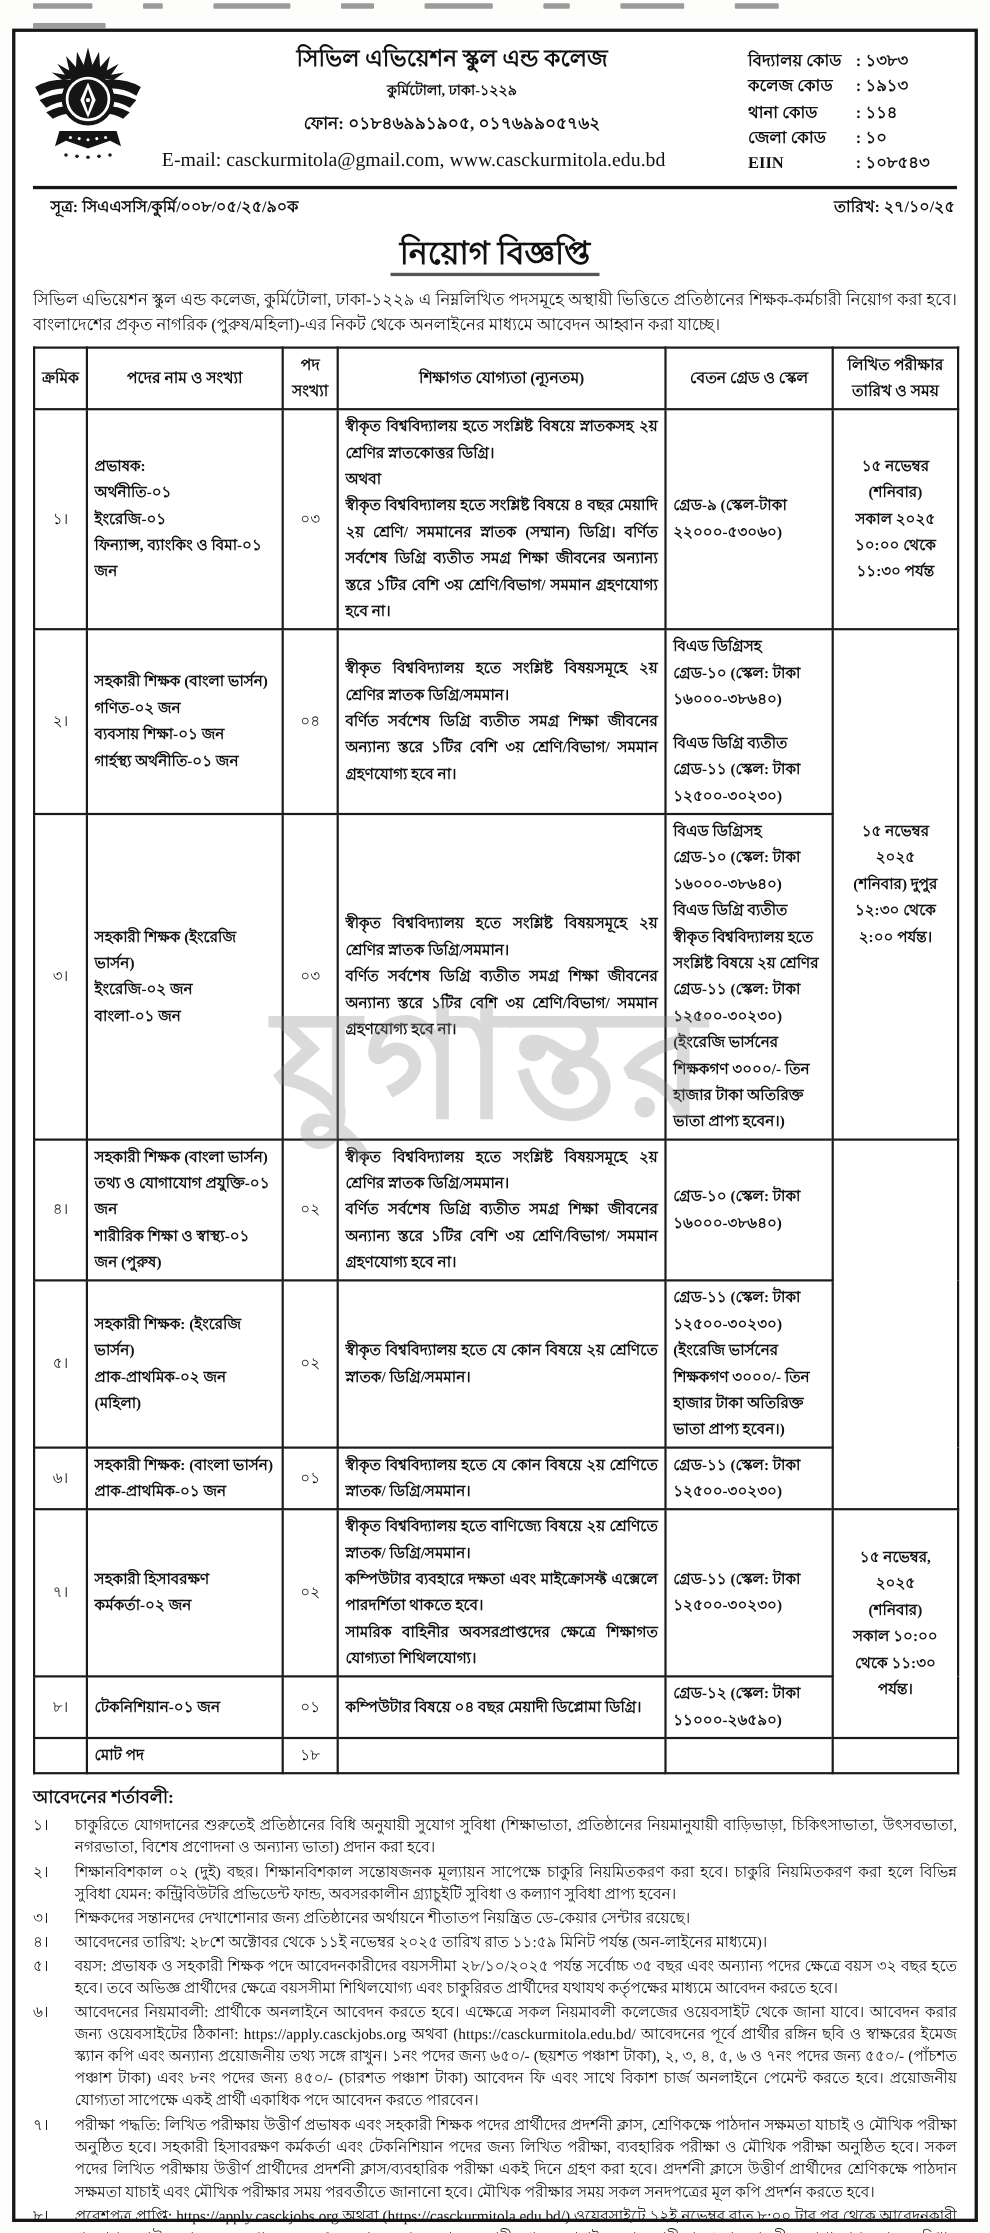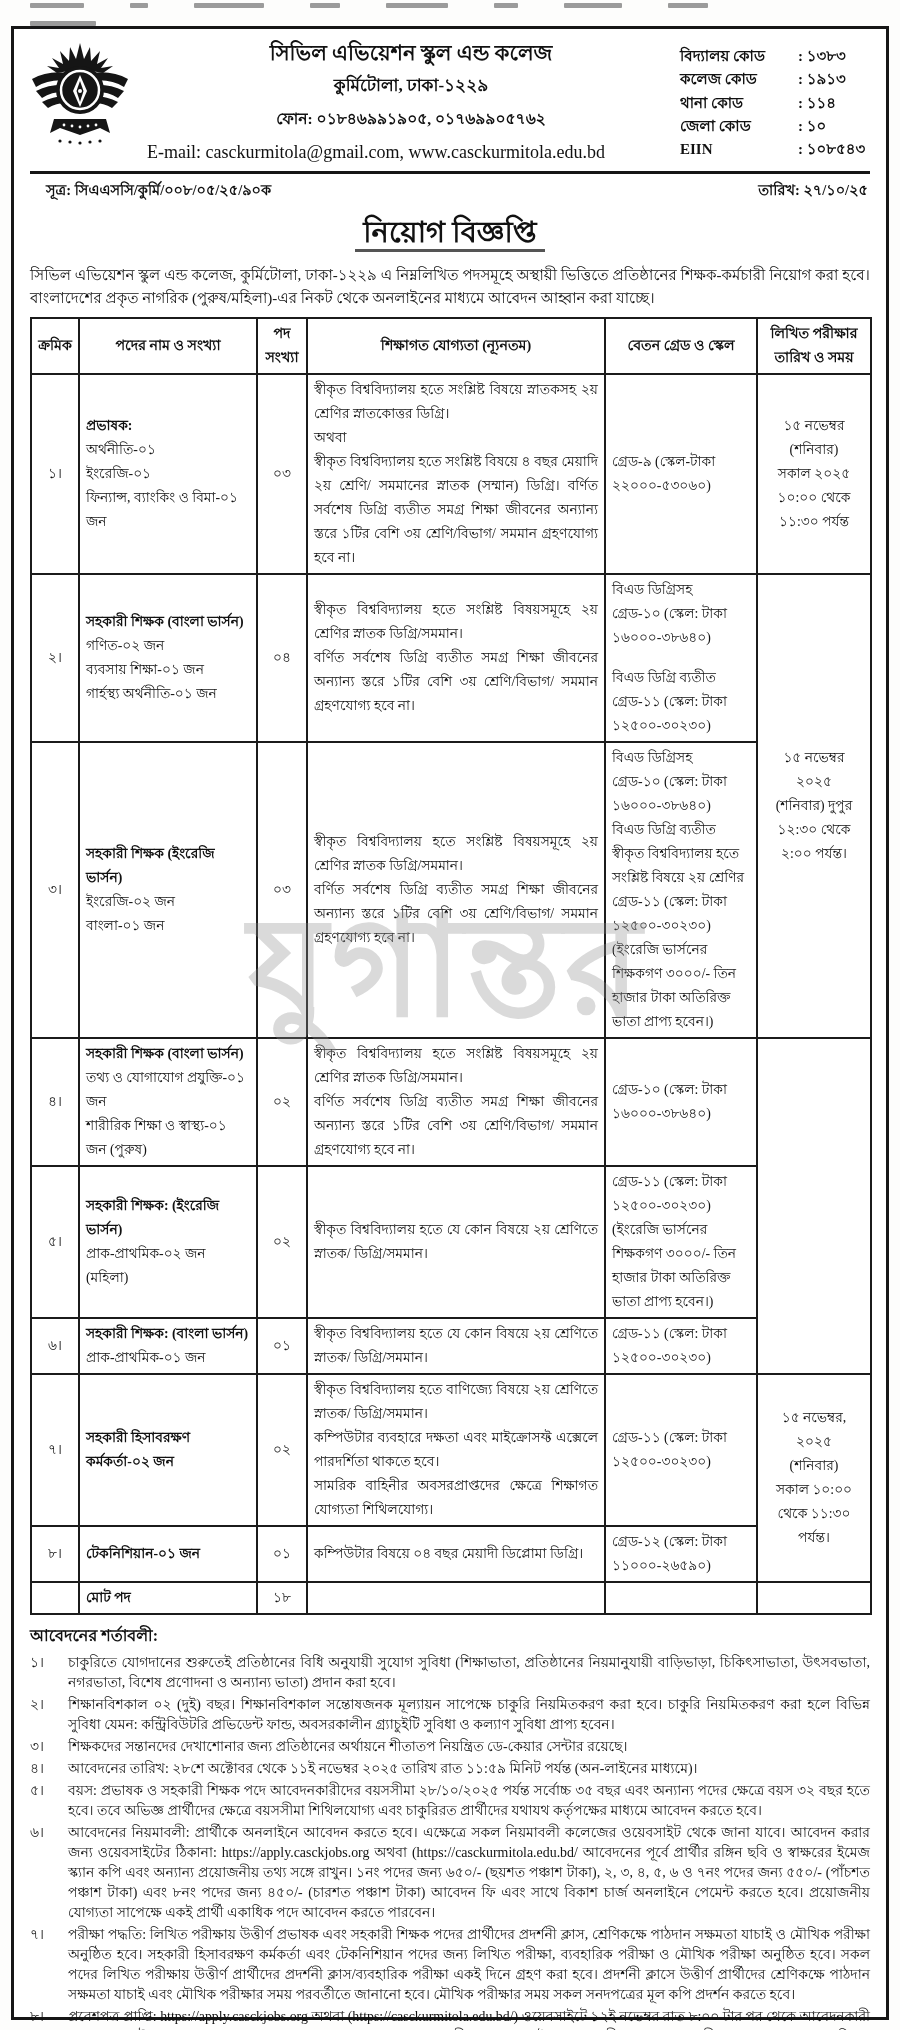--- a/index.html
+++ b/index.html
@@ -12,37 +12,37 @@
   .doc{
     position:absolute;top:26px;left:11px;right:11px;bottom:10px;
     border:3px solid #161616;background:#fff;box-sizing:border-box;
     padding:6px 16px 10px 16px;
   }
   
   .hdr{display:flex;border-bottom:3px solid #161616;padding:4px 0 8px 0;}
   .logo{width:112px;flex:none;padding-top:4px;}
   .hdr-center{flex:1;text-align:center;}
   .school-name{font-size:21px;font-weight:bold;line-height:1.15;padding-top:2px;}
-  .addr{font-size:17px;font-weight:bold;margin-top:7px;}
+  .addr{font-size:13px;font-weight:bold;margin-top:7px;}
   .phone{font-size:15.5px;font-weight:bold;margin-top:7px;}
   .email{font-size:18px;margin-top:9px;margin-left:-70px;}
   .codes{width:190px;flex:none;font-size:15px;font-weight:bold;padding-top:6px;line-height:1.55;}
-  .code-row{display:flex;gap:20px;}
+  .code-row{display:flex;}
   .code-label{width:98px;flex:none;}
   .code-value::before{content:": ";}
   
   .meta{display:flex;justify-content:space-between;font-size:14.5px;font-weight:bold;padding:5px 2px 2px 2px;margin-left:14px;}
   .title-wrap{text-align:center;margin:4px 0 6px 0;}
   .title-wrap span{font-size:29px;font-weight:bold;border-bottom:3px solid #555;padding:0 8px 1px 8px;}
   .intro{font-size:15px;text-align:justify;line-height:1.5;margin:2px 0 8px 0;}
   
   table.main{width:100%;border-collapse:collapse;table-layout:fixed;}
   table.main th,table.main td{border:2px solid #1b1b1b;padding:3px 6px;font-size:13.8px;vertical-align:middle;word-wrap:break-word;}
   table.main th{font-weight:bold;text-align:center;font-size:14.2px;}
-  .pre{white-space:pre-line;}
+  .pre{white-space:pre-line;font-weight:bold;}
   td.sl,td.cnt{text-align:center;}
   td.qual{text-align:justify;vertical-align:top;padding-top:5px;}
   td.pay{text-align:left;}
   td.exam{text-align:center;font-size:13.5px;}
   .post-title{font-weight:bold;}
   tr.trh{height:48px;}
   tr.hr1{height:130px;} tr.hr2{height:126px;} tr.hr3{height:163px;}
   tr.hr4{height:112px;} tr.hr5{height:98px;}  tr.hr6{height:50px;}
   tr.hr7{height:106px;} tr.hr8{height:42px;}  tr.hrt{height:26px;margin-top:40px;}
   td.total-label{font-weight:bold;}

